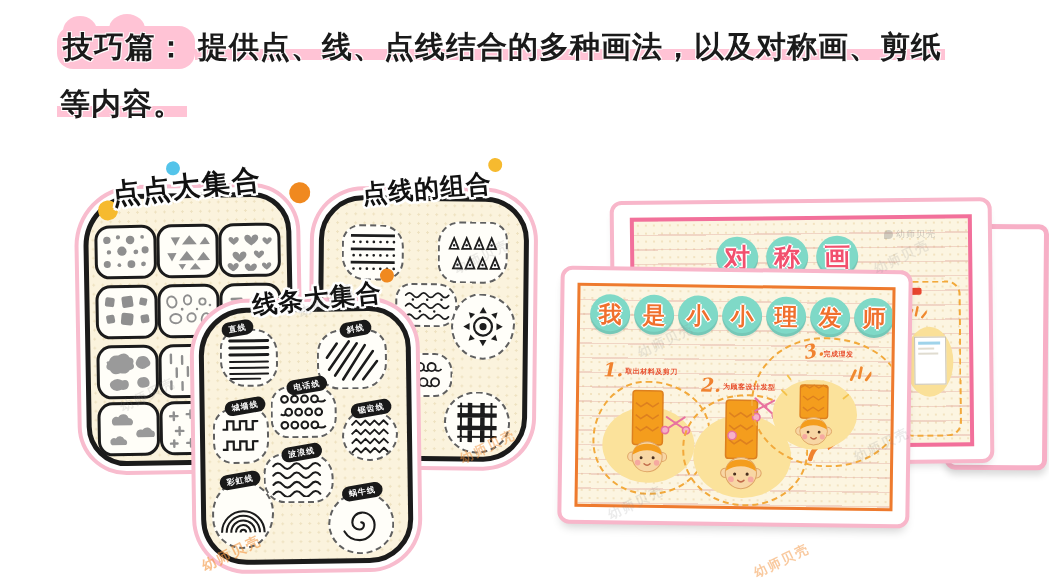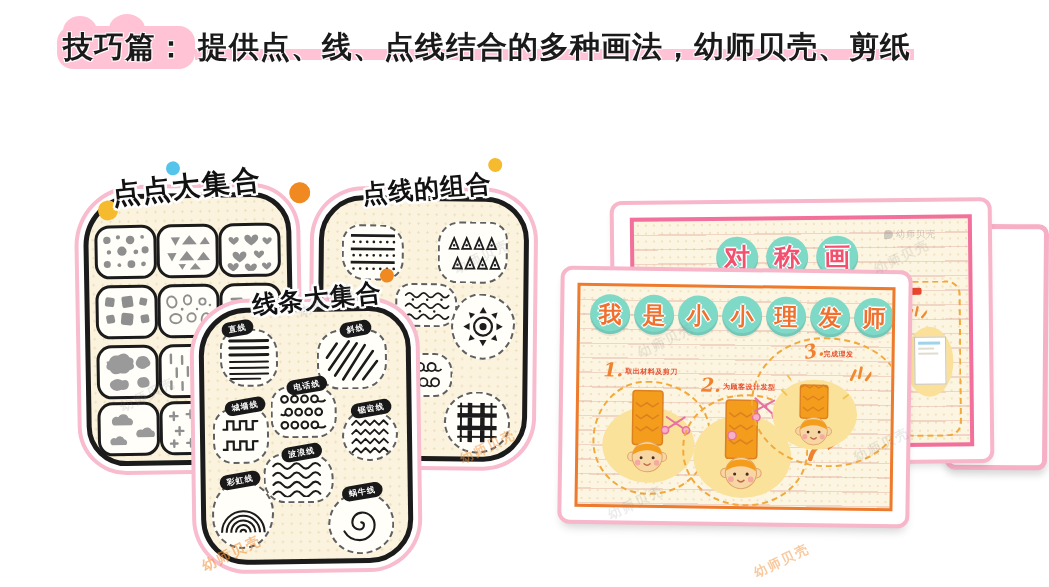--- a/index.html
+++ b/index.html
@@ -88,21 +88,24 @@
       display:flex;align-items:center;gap:3px;}
   .wm-logo .shell{width:9px;height:9px;border-radius:50% 50% 50% 0;background:rgba(125,125,125,.35);display:inline-block;}
 </style>
 </head>
 <body>
 
 <div class="canvas">
 
   <div class="headline">
     <div class="hline">
-      <span class="badge"><b>技巧篇：</b></span><span class="hl">提供点、线、点线结合的多种画法，幼师贝壳、剪纸</span>
+      <span class="badge"><b>技巧篇：</b></span><span class="hl">提供点、线、点线结合的多种画法，以及对称画、剪纸</span>
+    </div>
+    <div class="hline hline2">
+      <span class="hl">等内容。</span>
     </div>
   </div>
 
   <div class="scard card-a">
 
     <div class="tile" style="left:6px;top:26px;width:56px;height:48px;">
       <svg width="52" height="42" viewBox="0 0 56 44">
           <g fill="#8f8f8f">
         <circle cx="8" cy="9" r="4"></circle>
             <circle cx="20" cy="6" r="2.3"></circle>

